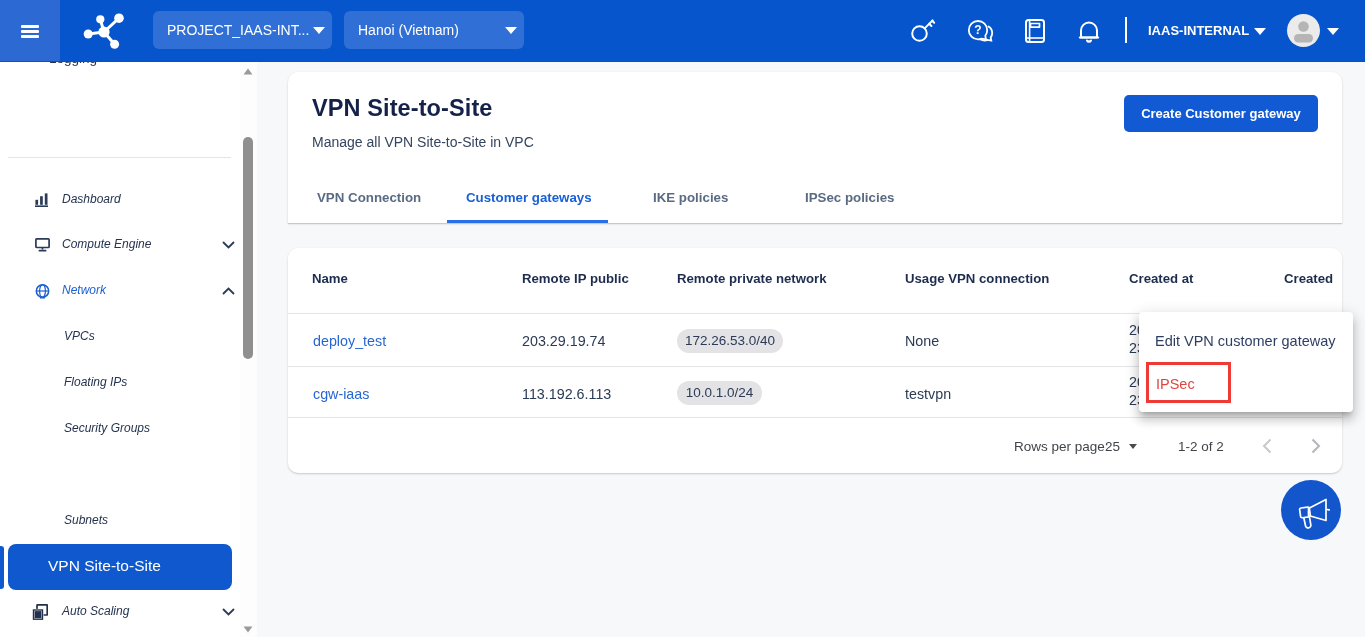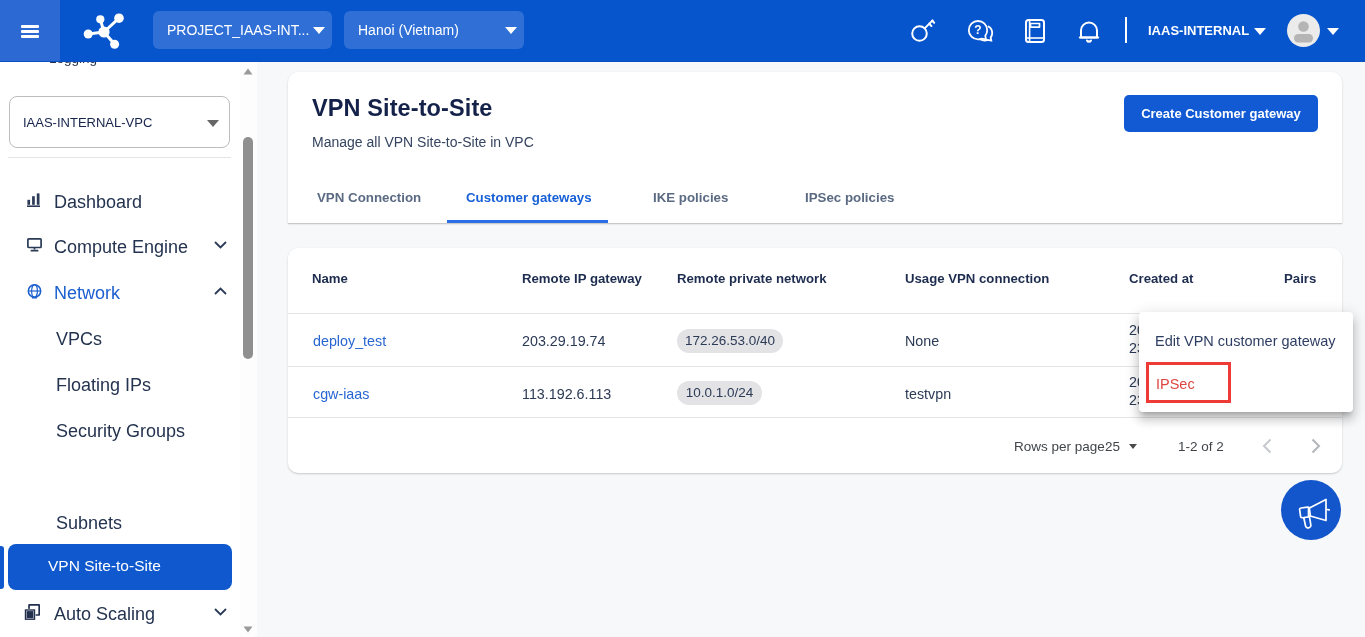--- a/index.html
+++ b/index.html
@@ -18,21 +18,21 @@
 #vdiv { left:1125px; top:17px; width:2px; height:26px; background:#fff; }
 #tenant { left:1148px; top:23px; color:#fff; font-size:13px; font-weight:bold; }
 #avatar { left:1287px; top:14px; width:33px; height:33px; border-radius:50%; background:#ebebeb; overflow:hidden; }
 .micon { position:absolute; left:19px; top:14px; }
 
 
 #sidebar { left:0; top:62px; width:257px; height:575px; background:#fff; z-index:10; }
 #vpcselect { left:9px; top:34px; width:221px; height:52px; border:1px solid #bdbdbd; border-radius:8px; }
 #vpcselect .txt { position:absolute; left:13px; top:18px; font-size:13px; color:#16244c; }
 #sdivider { left:8px; top:95px; width:223px; height:1px; background:#e4e4e4; }
-.mitem { position:absolute; left:8px; width:240px; height:46px; color:#24334f; font-size:18px; }
+.mitem { position:absolute; left:16px; width:240px; height:46px; color:#24334f; font-size:12px;font-style:italic; }
 .mitem .label { position:absolute; left:46px; top:13px; }
 .sub .label { left:48px; }
 .chev { position:absolute; left:206px; top:17px; }
 #active-item { left:8px; top:482px; width:224px; height:46px; background:#0f58cd; border-radius:8px; }
 #active-bar { left:0; top:484px; width:4px; height:43px; background:#0f58cd; border-radius:0 3px 3px 0; }
 #active-item .label { position:absolute; left:40px; top:13px; color:#fff; font-size:15.5px; }
 
 
 #sbtrack { left:240px; top:0; width:17px; height:575px; background:#fdfdfd; }
 #sbthumb { left:243px; top:75px; width:10px; height:222px; background:#8f8f8f; border-radius:5px; }
@@ -61,24 +61,20 @@
 
 
 #fab { left:1281px; top:480px; width:60px; height:60px; border-radius:50%; background:#1356cc; z-index:30; }
 </style>
 </head>
 <body>
 
 <div class="abs" style="left:49px; top:51px; font-size:13.5px; color:#24334f; z-index:15;">Logging</div>
 
 <div class="abs" id="sidebar">
-  <div class="abs" id="vpcselect">
-    <span class="txt">IAAS-INTERNAL-VPC</span>
-    <span class="caret abs" style="left:197px; top:23px; border-top-color:#666;"></span>
-  </div>
   <div class="abs" id="sdivider"></div>
 
   <div class="mitem" style="top:116.5px;">
     <svg class="micon" width="13" height="14" viewBox="0 0 13 14" fill="#2a3a57">
       <rect x="0.4" y="6.8" width="2.7" height="5"></rect>
       <rect x="5.1" y="3.2" width="2.7" height="8.6"></rect>
       <rect x="9.8" y="0.4" width="2.7" height="11.4"></rect>
       <rect x="0" y="12.4" width="13" height="1.6"></rect>
     </svg>
     <span class="label">Dashboard</span>
@@ -219,25 +215,25 @@
   <div class="tab" style="left:29px;">VPN Connection</div>
   <div class="tab" style="left:178px; color:#1760d6;">Customer gateways</div>
   <div class="tab" style="left:365px;">IKE policies</div>
   <div class="tab" style="left:517px;">IPSec policies</div>
   <div class="abs" style="left:159px; top:147.5px; width:161px; height:3px; background:#2a6fe8;"></div>
 </div>
 <div class="abs" id="card1shadow"></div>
 
 <div class="abs" id="card2"></div>
 <div class="th" style="left:312px;">Name</div>
-<div class="th" style="left:522px;">Remote IP gateway</div>
+<div class="th" style="left:522px;">Remote IP public</div>
 <div class="th" style="left:677px;">Remote private network</div>
 <div class="th" style="left:905px;">Usage VPN connection</div>
 <div class="th" style="left:1129px;">Created at</div>
-<div class="th" style="left:1284px;">Pairs</div>
+<div class="th" style="left:1284px;">Created</div>
 <div class="rowline" style="top:313px;"></div>
 <div class="cell link" style="left:313px; top:333px;">deploy_test</div>
 <div class="cell" style="left:522px; top:333px;">203.29.19.74</div>
 <div class="pill" style="left:677px; top:329px; width:106px; height:24px; text-align:center; line-height:24px;">172.26.53.0/40</div>
 <div class="cell" style="left:905px; top:333px;">None</div>
 <div class="cell" style="left:1129px; top:322px;">2023-11-08</div>
 <div class="cell" style="left:1129px; top:340px;">23:05:36</div>
 <div class="rowline" style="top:366px;"></div>
 <div class="cell link" style="left:313px; top:386px;">cgw-iaas</div>
 <div class="cell" style="left:522px; top:386px;">113.192.6.113</div>

